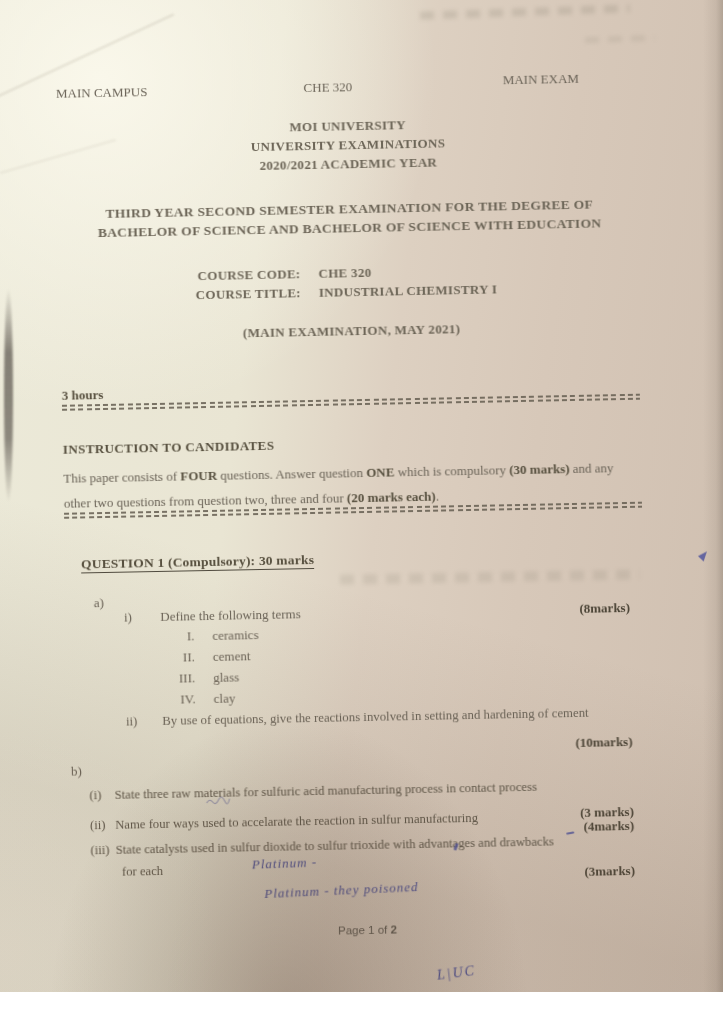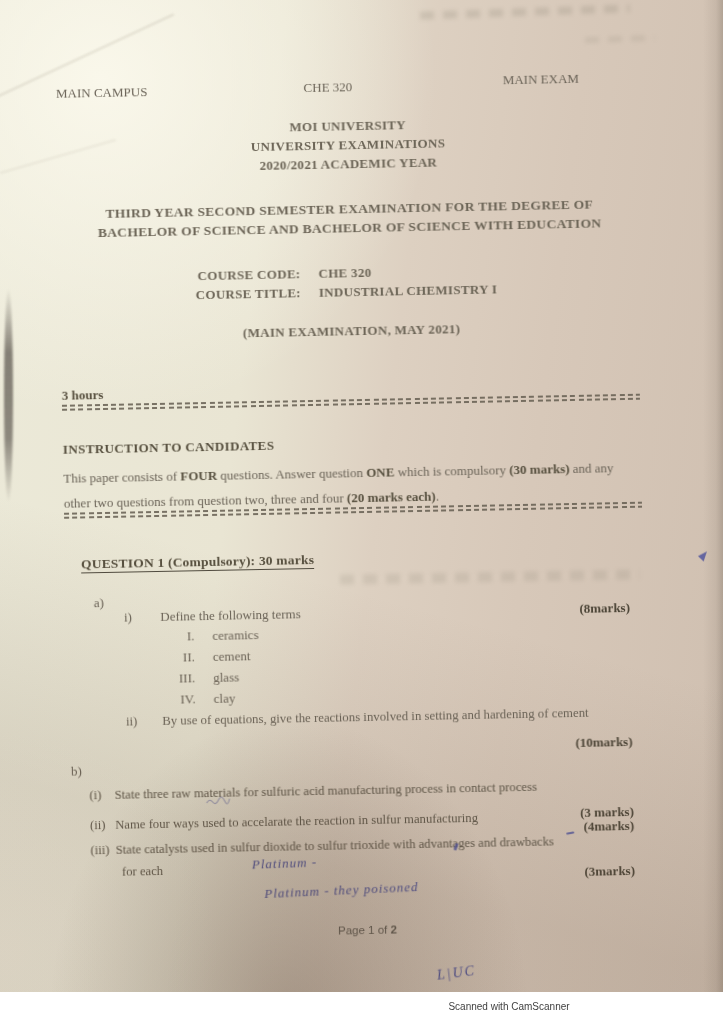--- a/index.html
+++ b/index.html
@@ -173,17 +173,14 @@
     <div class="hw-mark" style="left:697px;top:565px;width:9px;height:10px;clip-path:polygon(0 45%,100% 0,62% 100%);"></div>
 
     <div class="abs page-ind" style="left:330px;top:931px;">
       <span>Page 1 of </span><span style="font-weight:bold;">2</span>
     </div>
     <div class="hw" style="left:428px;top:974px;font-size:14px;transform:rotate(-6deg);letter-spacing:2px;">L|UC</div>
   </div>
 
   <div class="shade"></div>
 
-  <div class="scan-strip">
-    <div class="scan-caption">Scanned with CamScanner</div>
-  </div>
 
 </div>
 
 </body></html>

